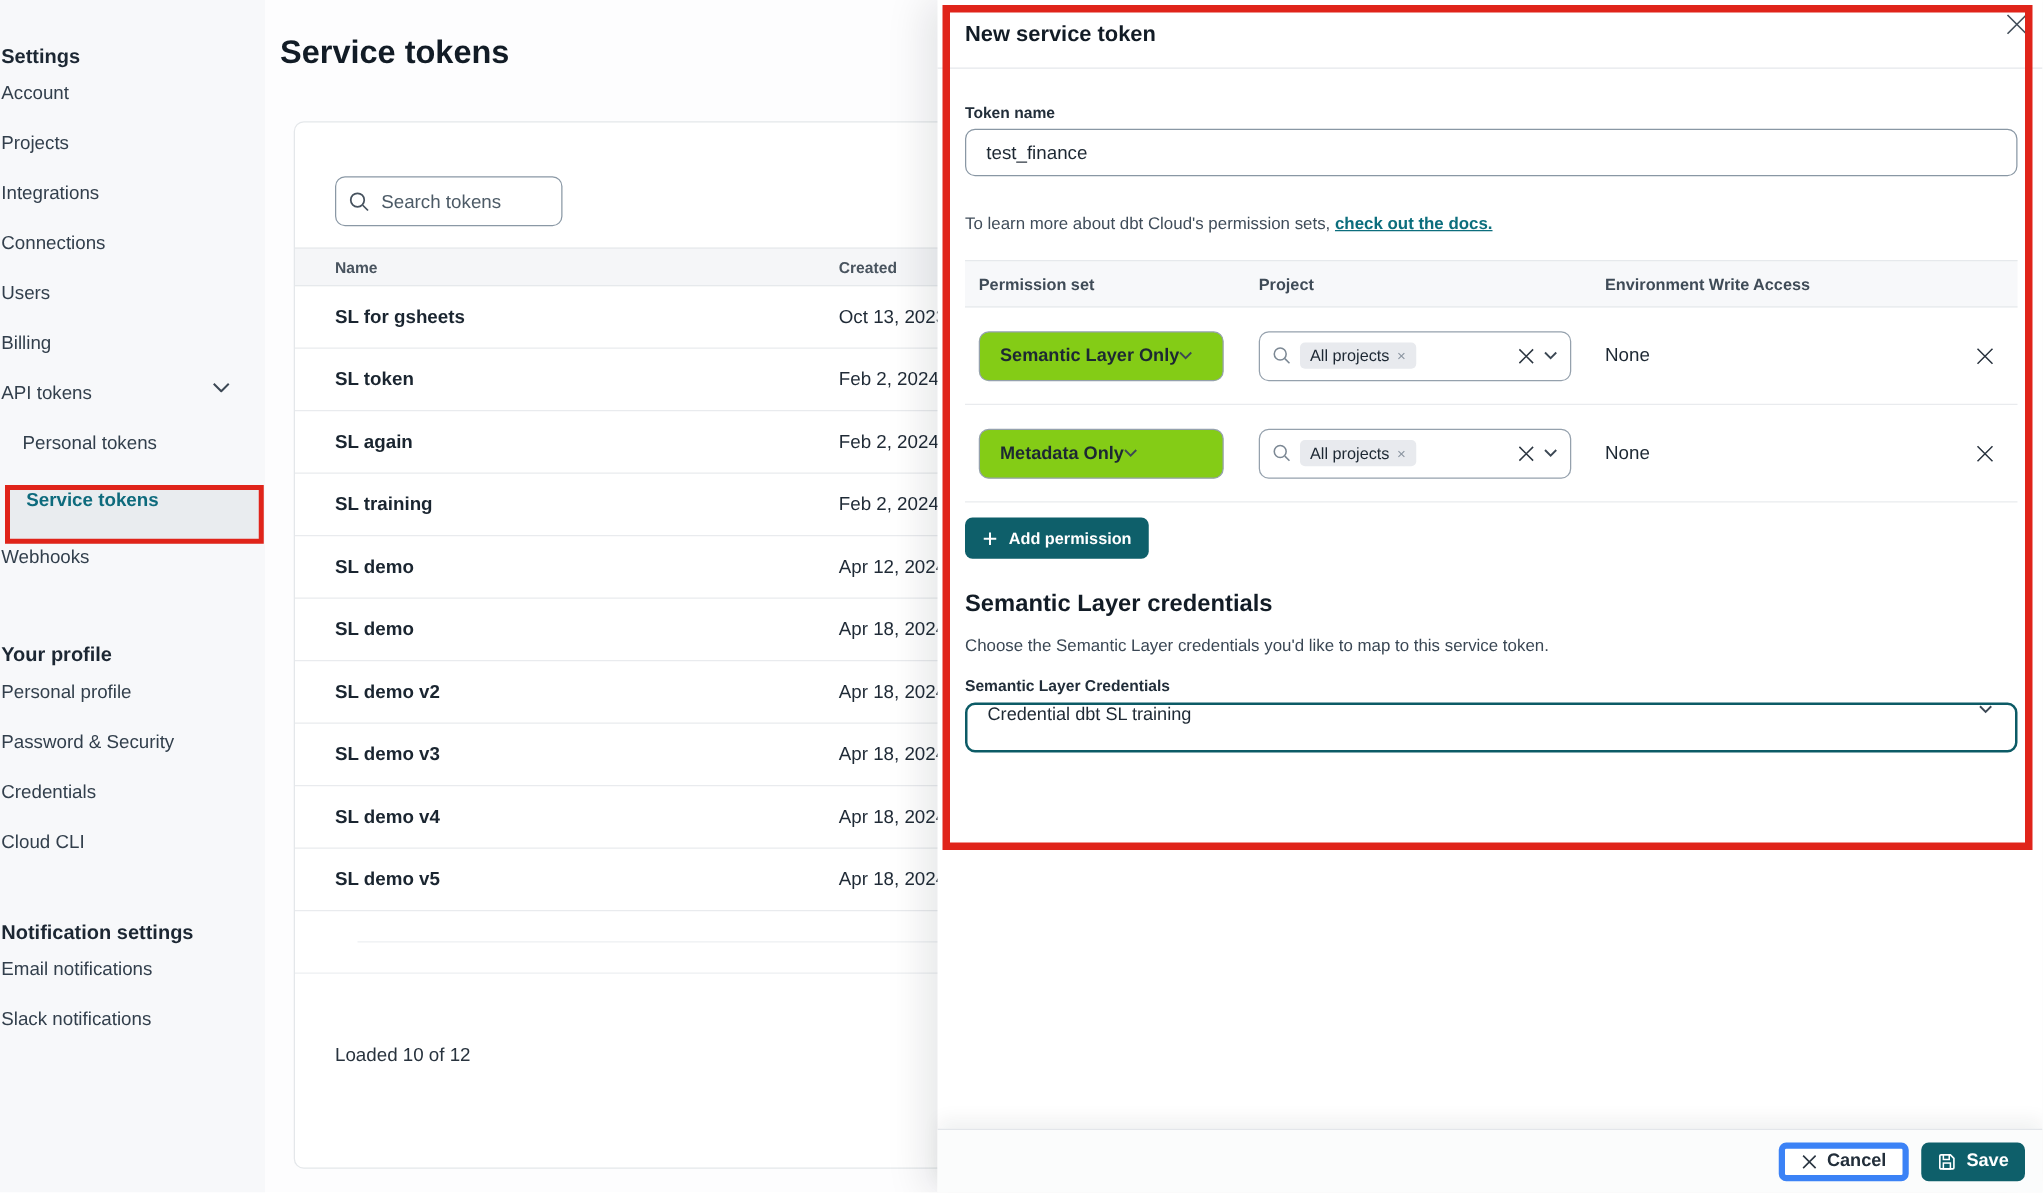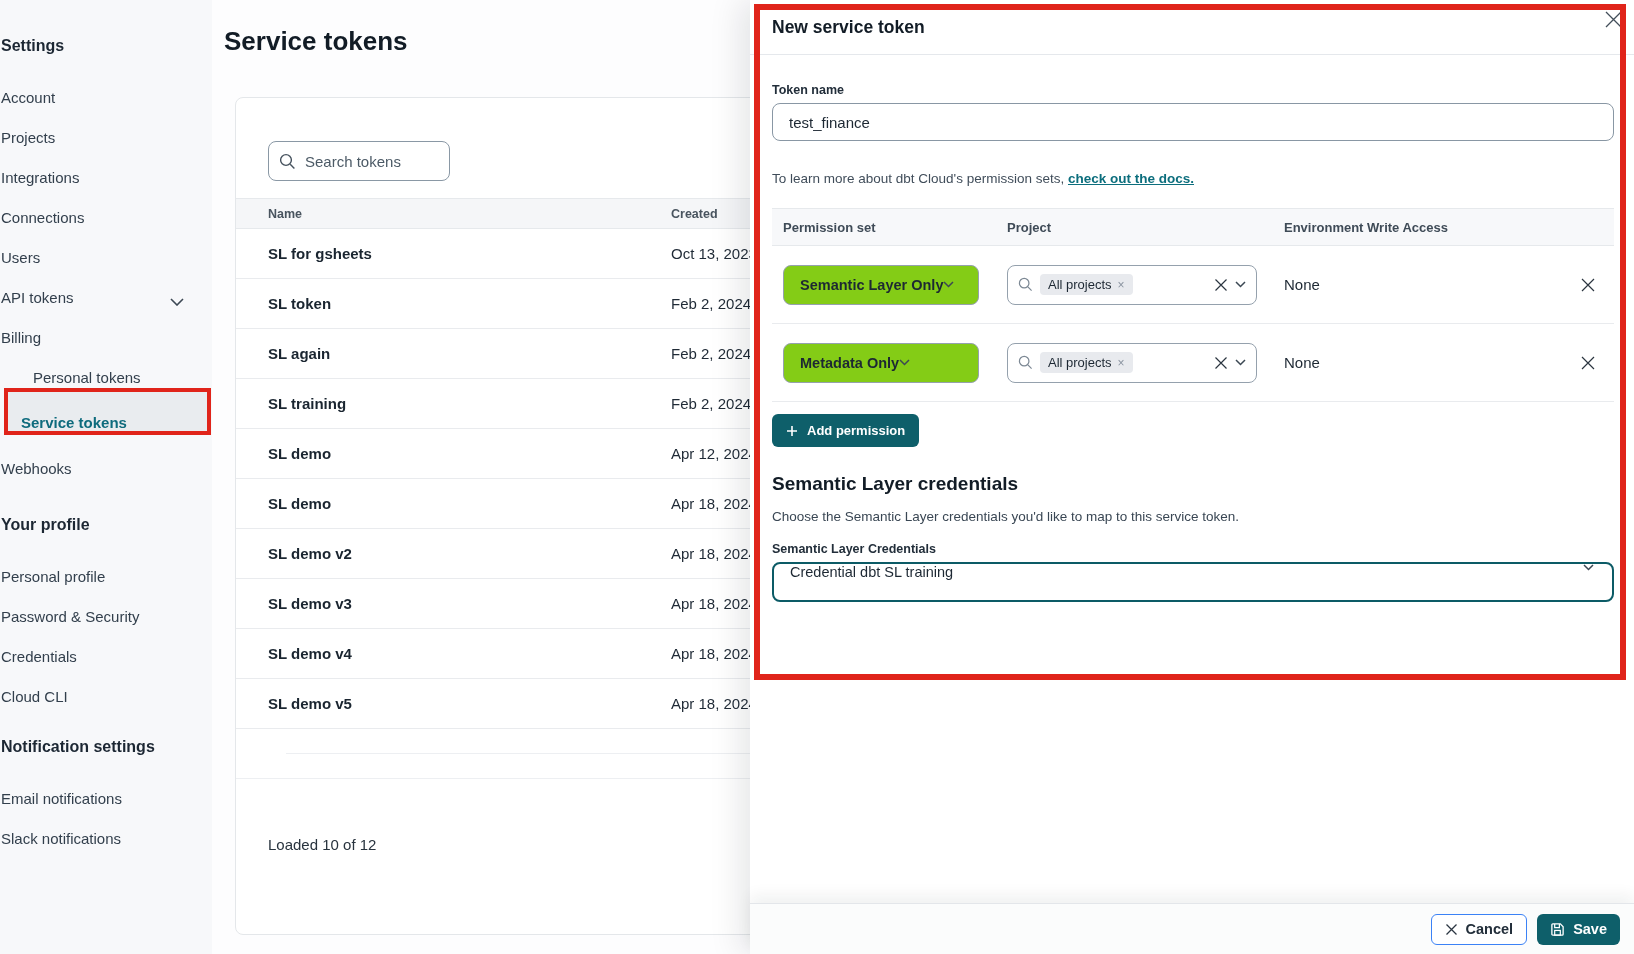--- a/index.html
+++ b/index.html
@@ -8,22 +8,22 @@
     position:relative; overflow:hidden; background:#ffffff;
     font-family:"Liberation Sans", sans-serif; color:#1d2833;
     -webkit-font-smoothing:antialiased;
   }
   
   .sidebar {
     position:absolute; left:0; top:0; bottom:0; width:212px;
     background:#f7f8fa; padding:26px 0 0 1px;
   }
   .nav-heading { height:40px; display:flex; align-items:center; font-size:16px; font-weight:700; color:#1c2733; }
-  .nav-row { height:40px; display:flex; align-items:flex-end; font-size:15px; color:#323f4c; cursor:pointer; }
-  .nav-row.sub { padding-left:32px; }
+  .nav-row { height:40px; display:flex; align-items:flex-start; font-size:15px; color:#323f4c; cursor:pointer; }
+  .nav-row.sub { padding-left:17px; }
   .nav-row .spacer { flex:1; }
   .nav-row .chev { margin-right:28px; }
   .gap-lg { height:28px; }
   .gap-md { height:22px; }
   .active-wrap {
     border:4px solid #e0241a; width:207px; margin:2px 0 2px 3px; background:#e9ecef;
   }
   .active-wrap .nav-row { height:39px; padding-left:13px; color:#0e6b7d; font-weight:700; }
   
   .main { position:absolute; left:212px; top:0; right:0; bottom:0; background:#fdfdfe; }
@@ -106,21 +106,21 @@
     margin-top:6px; height:40px; border:2px solid #0c5b66; border-radius:8px; background:#fff;
     display:flex; justify-content:space-between; padding:0 18px 0 16px;
     font-size:14.5px; color:#1d2833; cursor:pointer;
   }
   .drawer-footer {
     position:absolute; bottom:0; left:0; right:0; height:51px; background:#fbfcfc;
     border-top:1px solid #e3e6ea; box-shadow:0 -8px 14px rgba(20,30,40,0.06);
     display:flex; align-items:center; justify-content:flex-end; gap:10px; padding-right:14px;
   }
   .cancel-btn {
-    display:inline-flex; align-items:center; gap:8px; background:#fff; border:1px solid #3b82f6;
+    display:inline-flex; align-items:center; gap:8px; background:#fff; border:5px solid #3b82f6;
     border-radius:6px; height:31px; padding:0 13px; font-size:14.5px; font-weight:600; color:#222e3a;
     cursor:pointer; font-family:"Liberation Sans", sans-serif;
   }
   .save-btn {
     display:inline-flex; align-items:center; gap:8px; background:#0e5f6a; border:none;
     border-radius:6px; height:31px; padding:0 13px; font-size:14.5px; font-weight:600; color:#fff;
     cursor:pointer; font-family:"Liberation Sans", sans-serif;
   }
   .drawer-annotation {
     position:absolute; left:4px; right:8px; top:4px; height:676px;
@@ -140,33 +140,33 @@
       <span>Projects</span>
     </div>
   <div class="nav-row">
       <span>Integrations</span>
     </div>
   <div class="nav-row">
       <span>Connections</span>
     </div>
   <div class="nav-row">
       <span>Users</span>
+    </div>
+  <div class="nav-row">
+      <span>Billing</span>
     </div>
   <div class="nav-row">
     <span>API tokens</span>
     <span class="spacer"></span>
     <span class="chev">
       <svg width="14" height="8" viewBox="0 0 14 8">
           <path d="M1 1 L7 7 L13 1" fill="none" stroke="#3c4854" stroke-width="1.6"></path>
         </svg>
     </span>
   </div>
-  <div class="nav-row">
-      <span>Billing</span>
-    </div>
   <div class="nav-row sub">
       <span>Personal tokens</span>
     </div>
   <div class="active-wrap">
     <div class="nav-row">
         <span>Service tokens</span>
       </div>
   </div>
   <div class="nav-row">
       <span>Webhooks</span>

